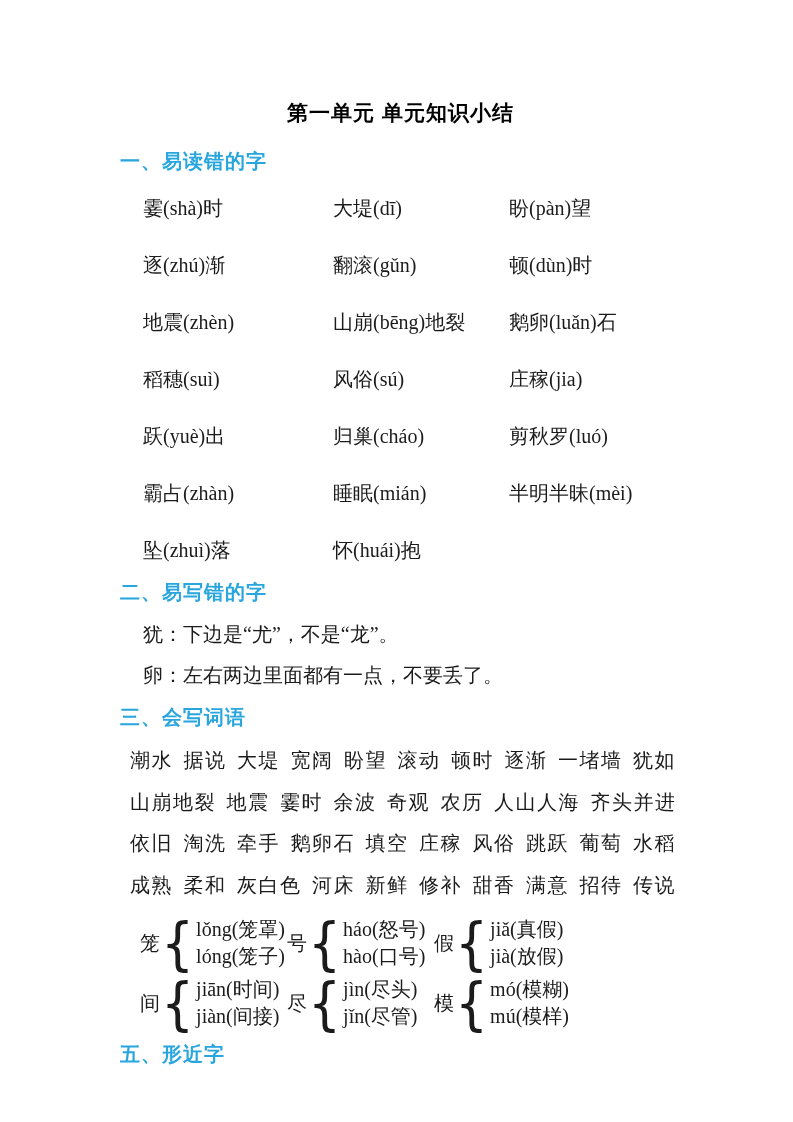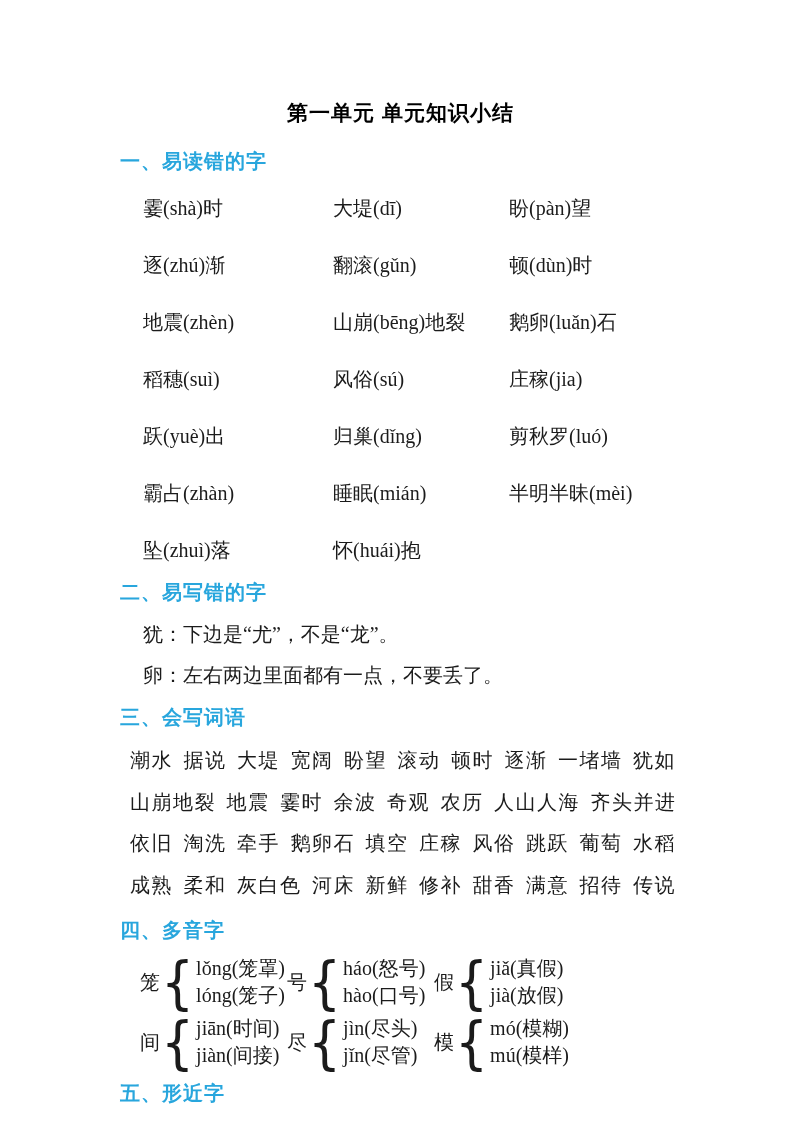--- a/index.html
+++ b/index.html
@@ -96,21 +96,21 @@
     <span>逐(zhú)渐</span>
     <span>翻滚(gǔn)</span>
     <span>顿(dùn)时</span>
     <span>地震(zhèn)</span>
     <span>山崩(bēng)地裂</span>
     <span>鹅卵(luǎn)石</span>
     <span>稻穗(suì)</span>
     <span>风俗(sú)</span>
     <span>庄稼(jia)</span>
     <span>跃(yuè)出</span>
-    <span>归巢(dǐng)</span>
+    <span>归巢(cháo)</span>
     <span>剪秋罗(luó)</span>
     <span>霸占(zhàn)</span>
     <span>睡眠(mián)</span>
     <span>半明半昧(mèi)</span>
     <span>坠(zhuì)落</span>
     <span>怀(huái)抱</span>
   </div>
 
   <div class="sec-heading h2">二、易写错的字</div>
   <div class="note-lines">
@@ -119,21 +119,20 @@
   </div>
 
   <div class="sec-heading h3">三、会写词语</div>
   <div class="word-lines">
     <div>潮水 据说 大堤 宽阔 盼望 滚动 顿时 逐渐 一堵墙 犹如</div>
     <div>山崩地裂 地震 霎时 余波 奇观 农历 人山人海 齐头并进</div>
     <div>依旧 淘洗 牵手 鹅卵石 填空 庄稼 风俗 跳跃 葡萄 水稻</div>
     <div>成熟 柔和 灰白色 河床 新鲜 修补 甜香 满意 招待 传说</div>
   </div>
 
-  <div class="sec-heading h4">四、多音字</div>
   <div class="poly-grid">
     <div class="poly-group">
       <span class="poly-char">笼</span>
       <span class="poly-brace">{</span>
       <span class="poly-readings">
         <div>lǒng(笼罩)</div>
         <div>lóng(笼子)</div>
       </span>
     </div>
     <div class="poly-group">

